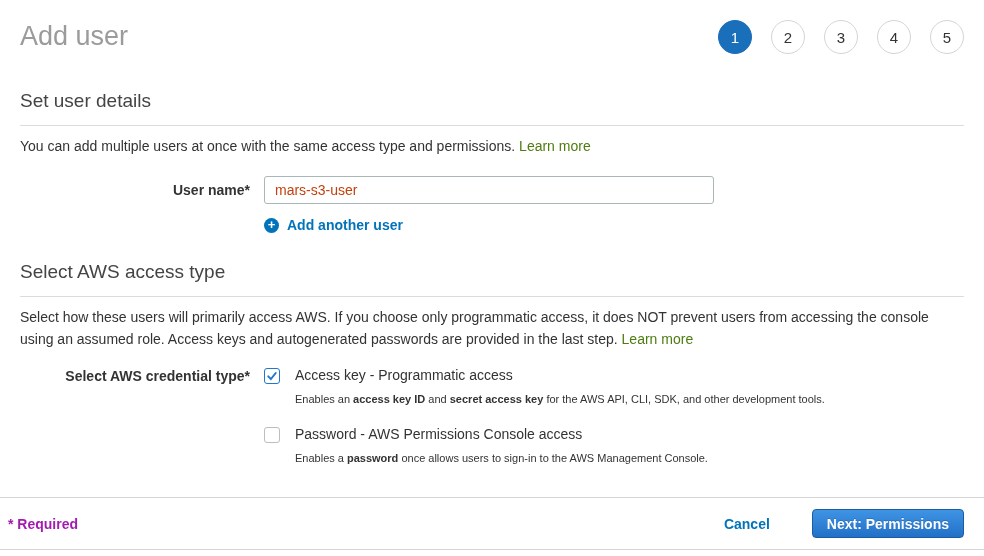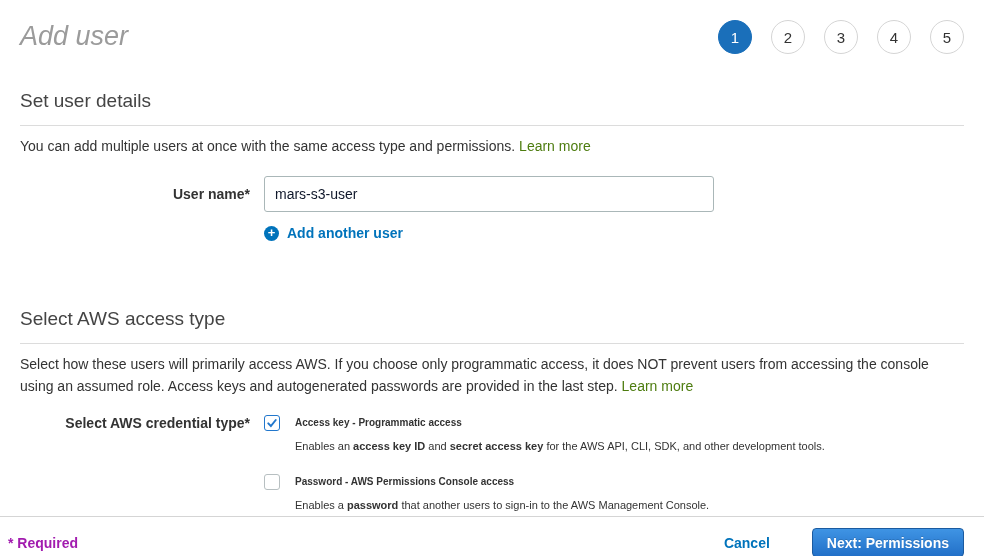--- a/index.html
+++ b/index.html
@@ -17,21 +17,20 @@
     padding: 16px 20px 0 20px;
     display: flex;
     justify-content: space-between;
     align-items: flex-start;
   }
   .page-title {
     font-size: 27px;
     font-weight: 400;
     color: #9b9b9b;
     line-height: 40px;
-    font-style: italic;
   }
   .steps { display: flex; gap: 19px; margin-top: 4px; }
   .step-circle {
     width: 34px; height: 34px;
     border-radius: 50%;
     background: #fff;
     border: 1px solid #d5d5d5;
     display: flex; align-items: center; justify-content: center;
     font-size: 15px;
     color: #333;
@@ -43,21 +42,21 @@
   }
   .section { padding: 0 20px; }
   .section-heading {
     font-size: 19px;
     font-weight: 400;
     color: #444;
     margin-top: 34px;
     padding-bottom: 13px;
     border-bottom: 1px solid #dcdcdc;
   }
-  .section-heading.second { margin-top: 67px; }
+  .section-heading.second { margin-top: 28px; }
   .intro {
     font-size: 14px;
     line-height: 22px;
     color: #333;
     margin-top: 9px;
   }
   a.link, .link {
     color: #4d7c0f;
     text-decoration: none;
     cursor: pointer;
@@ -73,27 +72,27 @@
     min-width: 230px;
     text-align: right;
     margin-right: 14px;
     font-size: 14px;
     font-weight: bold;
     color: #333;
   }
   .cred-row .form-label { padding-top: 1px; }
   .text-input {
     width: 450px;
-    height: 36px;
+    height: 28px;
     border: 1px solid #aab7b8;
     border-radius: 3px;
     padding: 0 10px;
     font-size: 14px;
     font-family: "Liberation Sans", sans-serif;
-    color: #0f172a;
+    color: #c2410c;
     outline: none;
   }
   .add-another {
     margin: 13px 20px 0 264px;
     display: inline-flex;
     align-items: center;
     gap: 8px;
     font-size: 14px;
     font-weight: bold;
     color: #0073bb;
@@ -127,22 +126,22 @@
     background: #fff;
     margin-right: 15px;
     margin-top: 1px;
     cursor: pointer;
     display: flex; align-items: center; justify-content: center;
   }
   .checkbox.checked { border: 1px solid #2277cc; }
   .checkbox.unchecked { border: 1px solid #b7bfc1; }
   .option-text { max-width: 545px; }
   .option-title {
-    font-size: 10px;
-    font-weight: bold;
+    font-size: 14px;
+    font-weight: normal;
     color: #333;
     line-height: 17px;
   }
   .option-desc {
     font-size: 11px;
     color: #333;
     line-height: 22px;
     margin-top: 4px;
   }
   .option-desc b { font-weight: bold; }
@@ -234,21 +233,21 @@
     </div>
   </div>
 </div>
 
 <div class="option-block2">
   <div class="spacer"></div>
   <div class="option">
     <span class="checkbox unchecked"></span>
     <div class="option-text">
       <div class="option-title">Password - AWS Permissions Console access</div>
-      <div class="option-desc"><span>Enables a </span><b>password</b><span> that another users to sign-in to the AWS Management Console.</span></div>
+      <div class="option-desc"><span>Enables a </span><b>password</b><span> once allows users to sign-in to the AWS Management Console.</span></div>
     </div>
   </div>
 </div>
 
 <div class="footer">
   <span class="required-note">* Required</span>
   <div class="footer-actions">
     <span class="cancel-link">Cancel</span>
     <button class="primary-button">Next: Permissions</button>
   </div>

